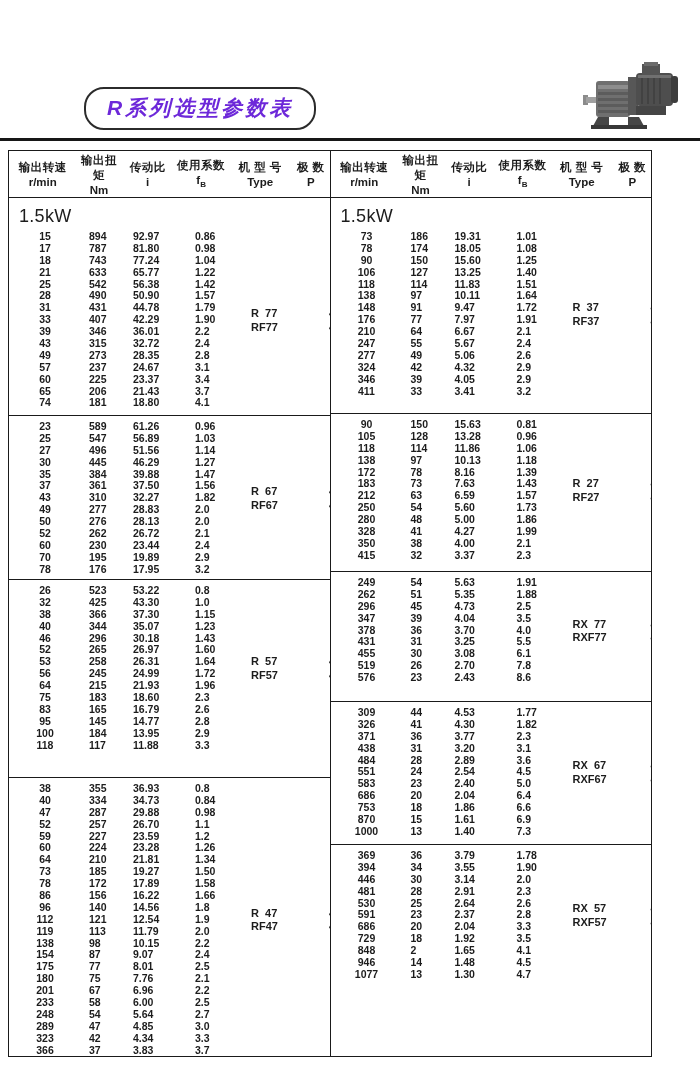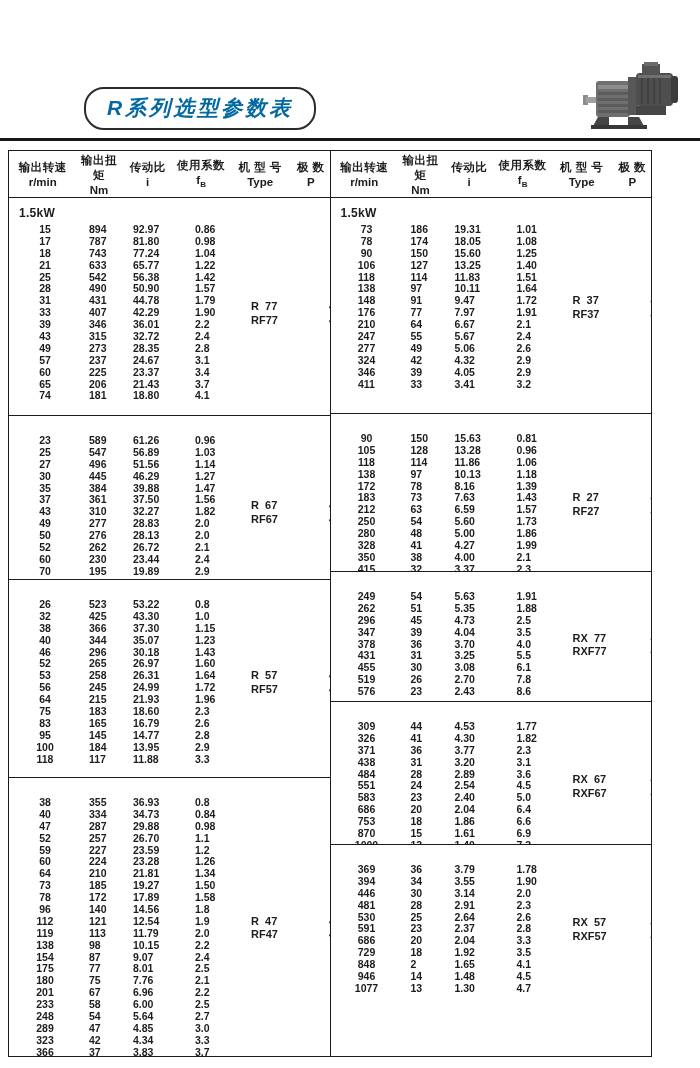--- a/index.html
+++ b/index.html
@@ -2,44 +2,44 @@
 <html><head>
 <meta charset="utf-8">
 <style>
   html,body{margin:0;padding:0;background:#e8e8e8;}
   .page{position:relative;width:700px;height:1068px;background:#ffffff;overflow:hidden;
         font-family:"Liberation Sans","DejaVu Sans",sans-serif;color:#1c1c1c;}
 
   
   .titlebox{position:absolute;left:84px;top:87px;border:2px solid #2b2b2b;border-radius:20px;
             padding:5px 21px 6px 21px;font-size:21px;font-weight:bold;font-style:italic;
-            letter-spacing:3px;color:#0369a1;background:#fff;}
+            letter-spacing:3px;color:#6d28d9;background:#fff;}
   .rule{position:absolute;left:0;top:138px;width:700px;height:3px;background:#171717;}
 
   
   .motor{position:absolute;left:583px;top:62px;width:102px;height:76px;}
 
   
   .tablebox{position:absolute;left:8px;top:150px;width:644px;height:907px;
             border:1.3px solid #1a1a1a;display:flex;box-sizing:border-box;background:#fff;}
   .half{flex:1;overflow:hidden;}
   .half.right{border-left:1.3px solid #1a1a1a;}
 
   .thead{height:47px;border-bottom:1.3px solid #1a1a1a;display:flex;box-sizing:border-box;}
   .hcell{display:flex;flex-direction:column;justify-content:center;text-align:center;gap:1px;}
   .hlabel{font-size:11.5px;font-weight:bold;letter-spacing:0.5px;}
   .hunit{font-size:11.5px;font-weight:bold;}
   .hunit sub{font-size:8px;}
 
   .c0{width:72px;} .c1{width:48px;} .c2{width:56px;} .c3{width:58px;} .c4{width:68px;} .c5{width:40px;}
 
-  .group{box-sizing:border-box;padding-top:19px;overflow:hidden;}
+  .group{box-sizing:border-box;padding-top:5px;overflow:hidden;}
   .group.sep{border-top:1.3px solid #1a1a1a;}
   .group.first{padding-top:2px;}
-  .kw{font-size:12px;font-weight:bold;padding:6px 0 4px 10px;letter-spacing:0.3px;}
+  .kw{font-size:18px;font-weight:normal;padding:6px 0 4px 10px;letter-spacing:0.3px;}
 
   .rows{position:relative;}
   .row{display:flex;line-height:11.9px;height:11.9px;font-size:10.5px;font-weight:bold;}
   .cell{box-sizing:border-box;}
   .cell.c0{text-align:center;}
   .cell.c1{padding-left:8px;}
   .cell.c2{padding-left:4px;}
   .cell.c3{padding-left:10px;}
 
   .typebox{position:absolute;left:242px;top:50%;transform:translateY(-50%);}
@@ -456,20 +456,26 @@
               <div class="cell c2">19.27</div>
               <div class="cell c3">1.50</div>
             </div>
             <div class="row">
               <div class="cell c0">78</div>
               <div class="cell c1">172</div>
               <div class="cell c2">17.89</div>
               <div class="cell c3">1.58</div>
             </div>
             <div class="row">
+              <div class="cell c0">86</div>
+              <div class="cell c1">156</div>
+              <div class="cell c2">16.22</div>
+              <div class="cell c3">1.66</div>
+            </div>
+            <div class="row">
               <div class="cell c0">96</div>
               <div class="cell c1">140</div>
               <div class="cell c2">14.56</div>
               <div class="cell c3">1.8</div>
             </div>
             <div class="row">
               <div class="cell c0">112</div>
               <div class="cell c1">121</div>
               <div class="cell c2">12.54</div>
               <div class="cell c3">1.9</div>

